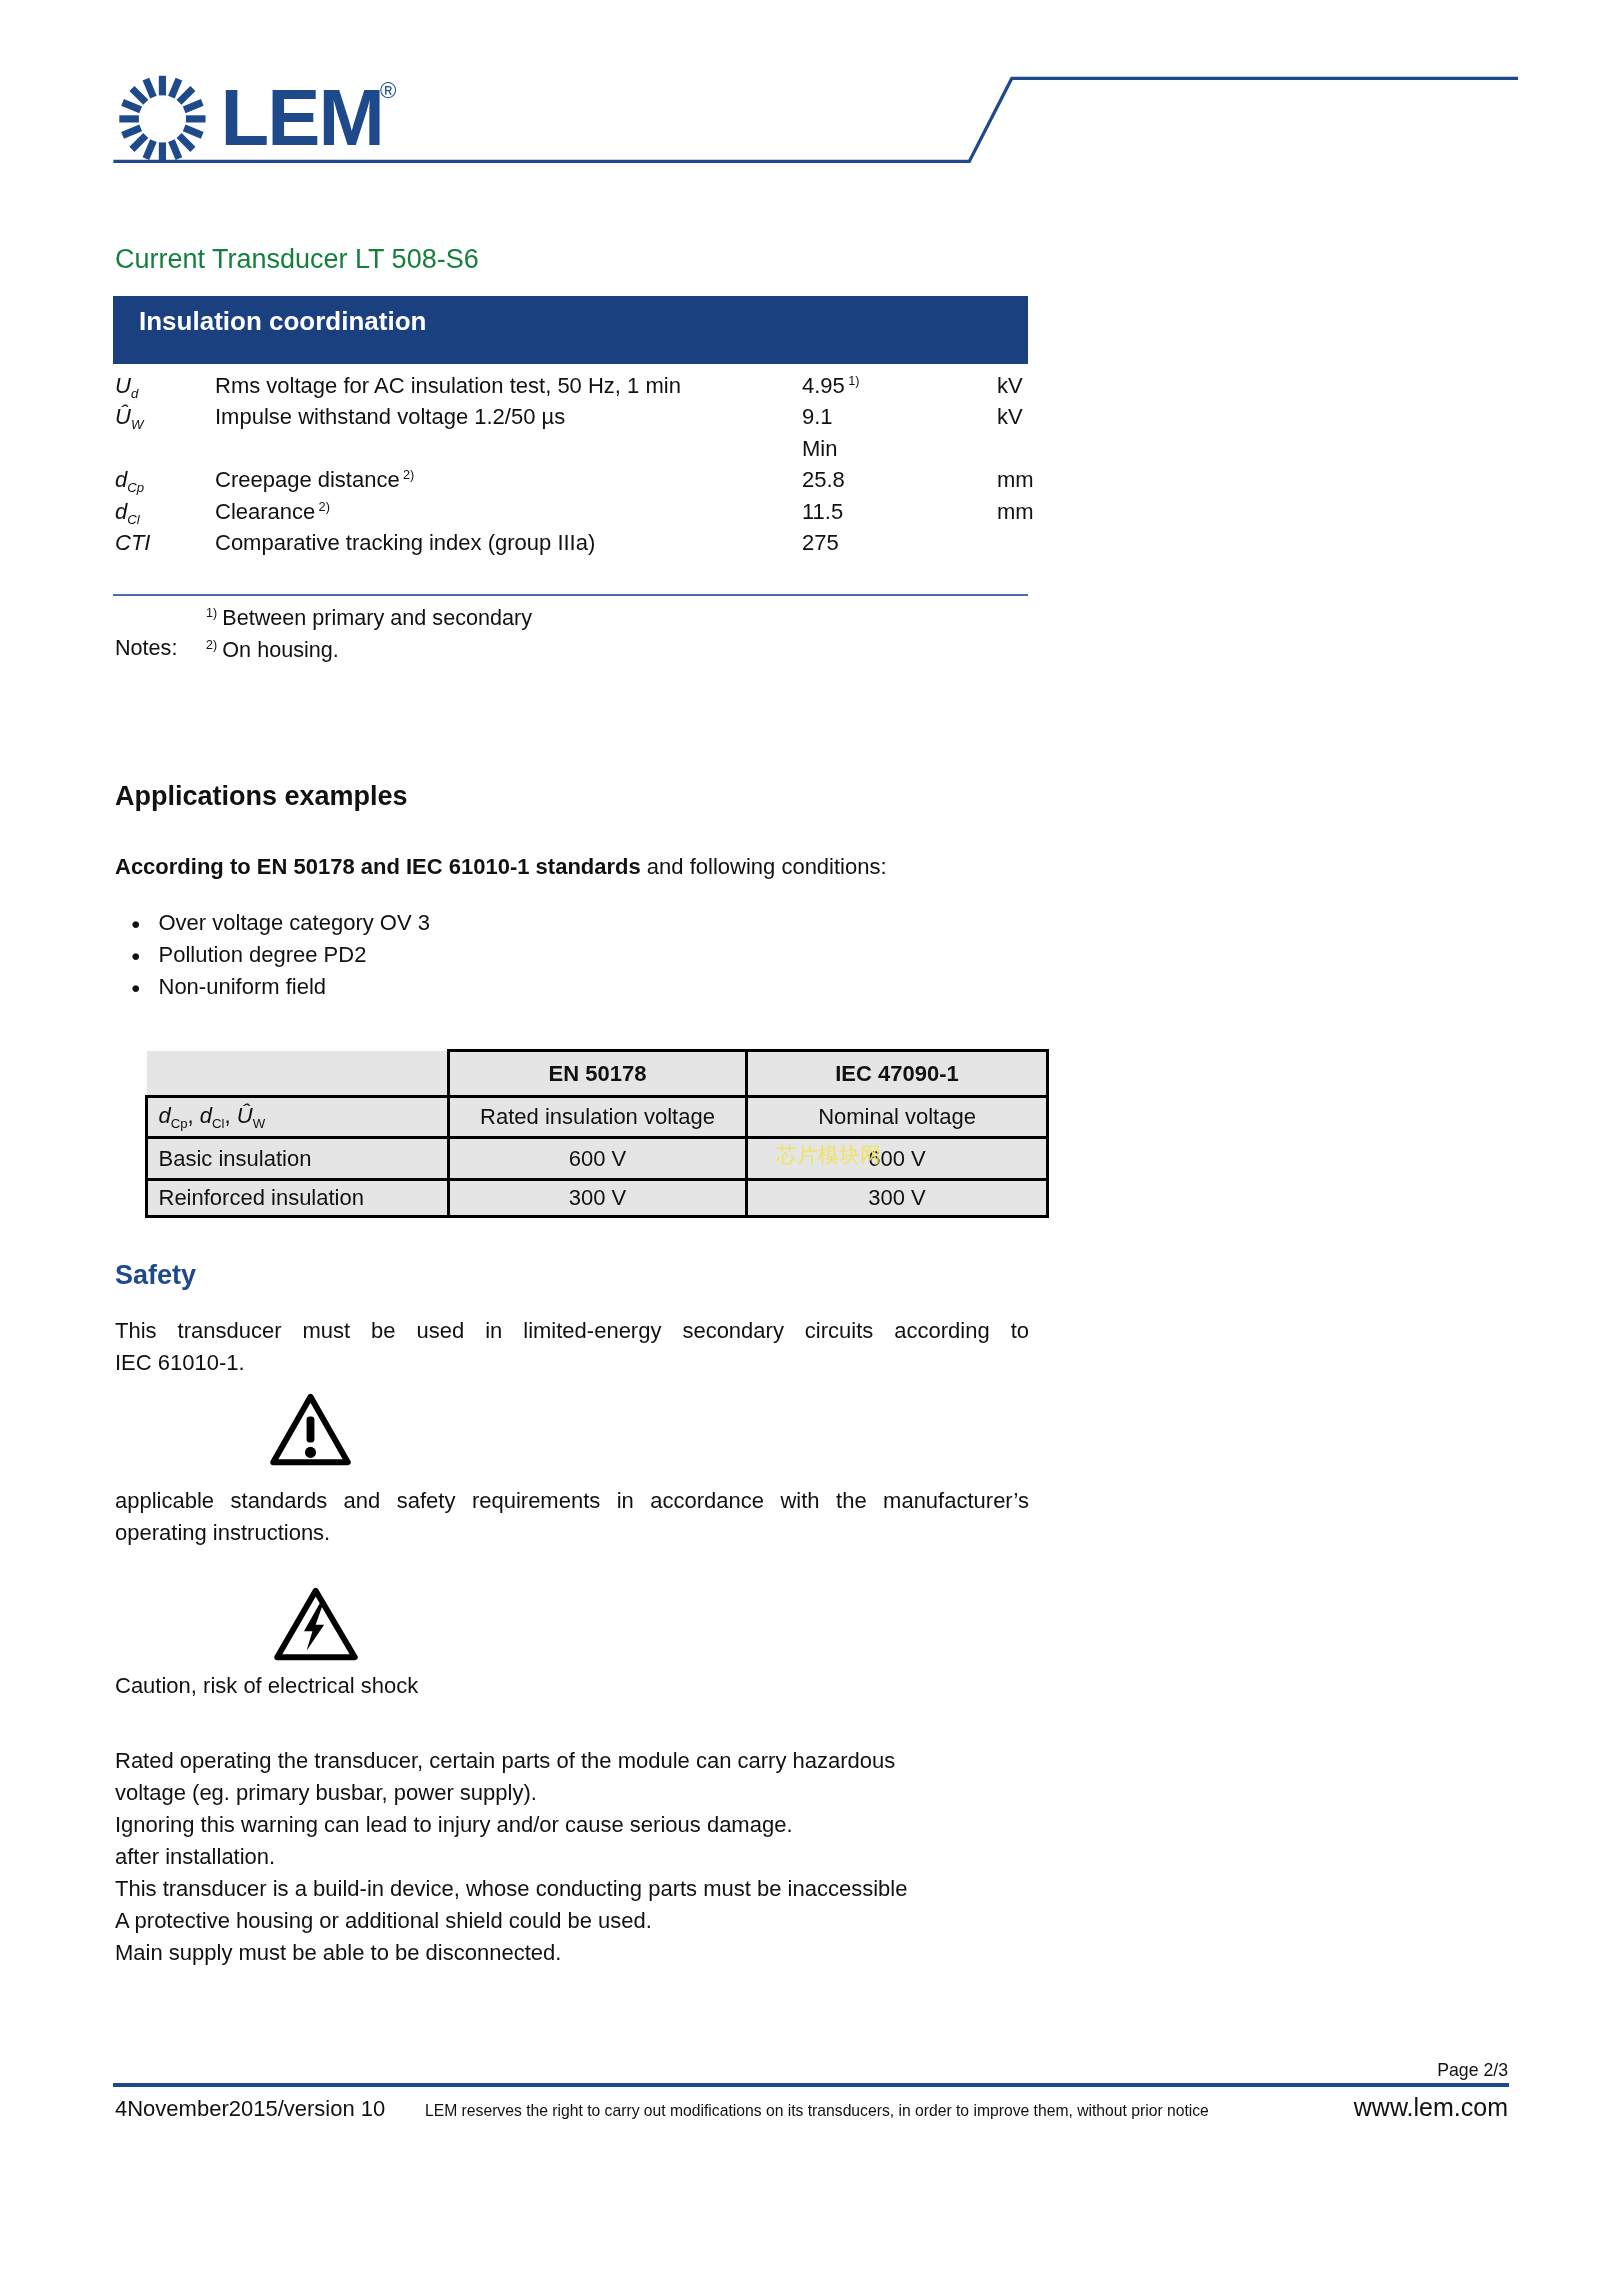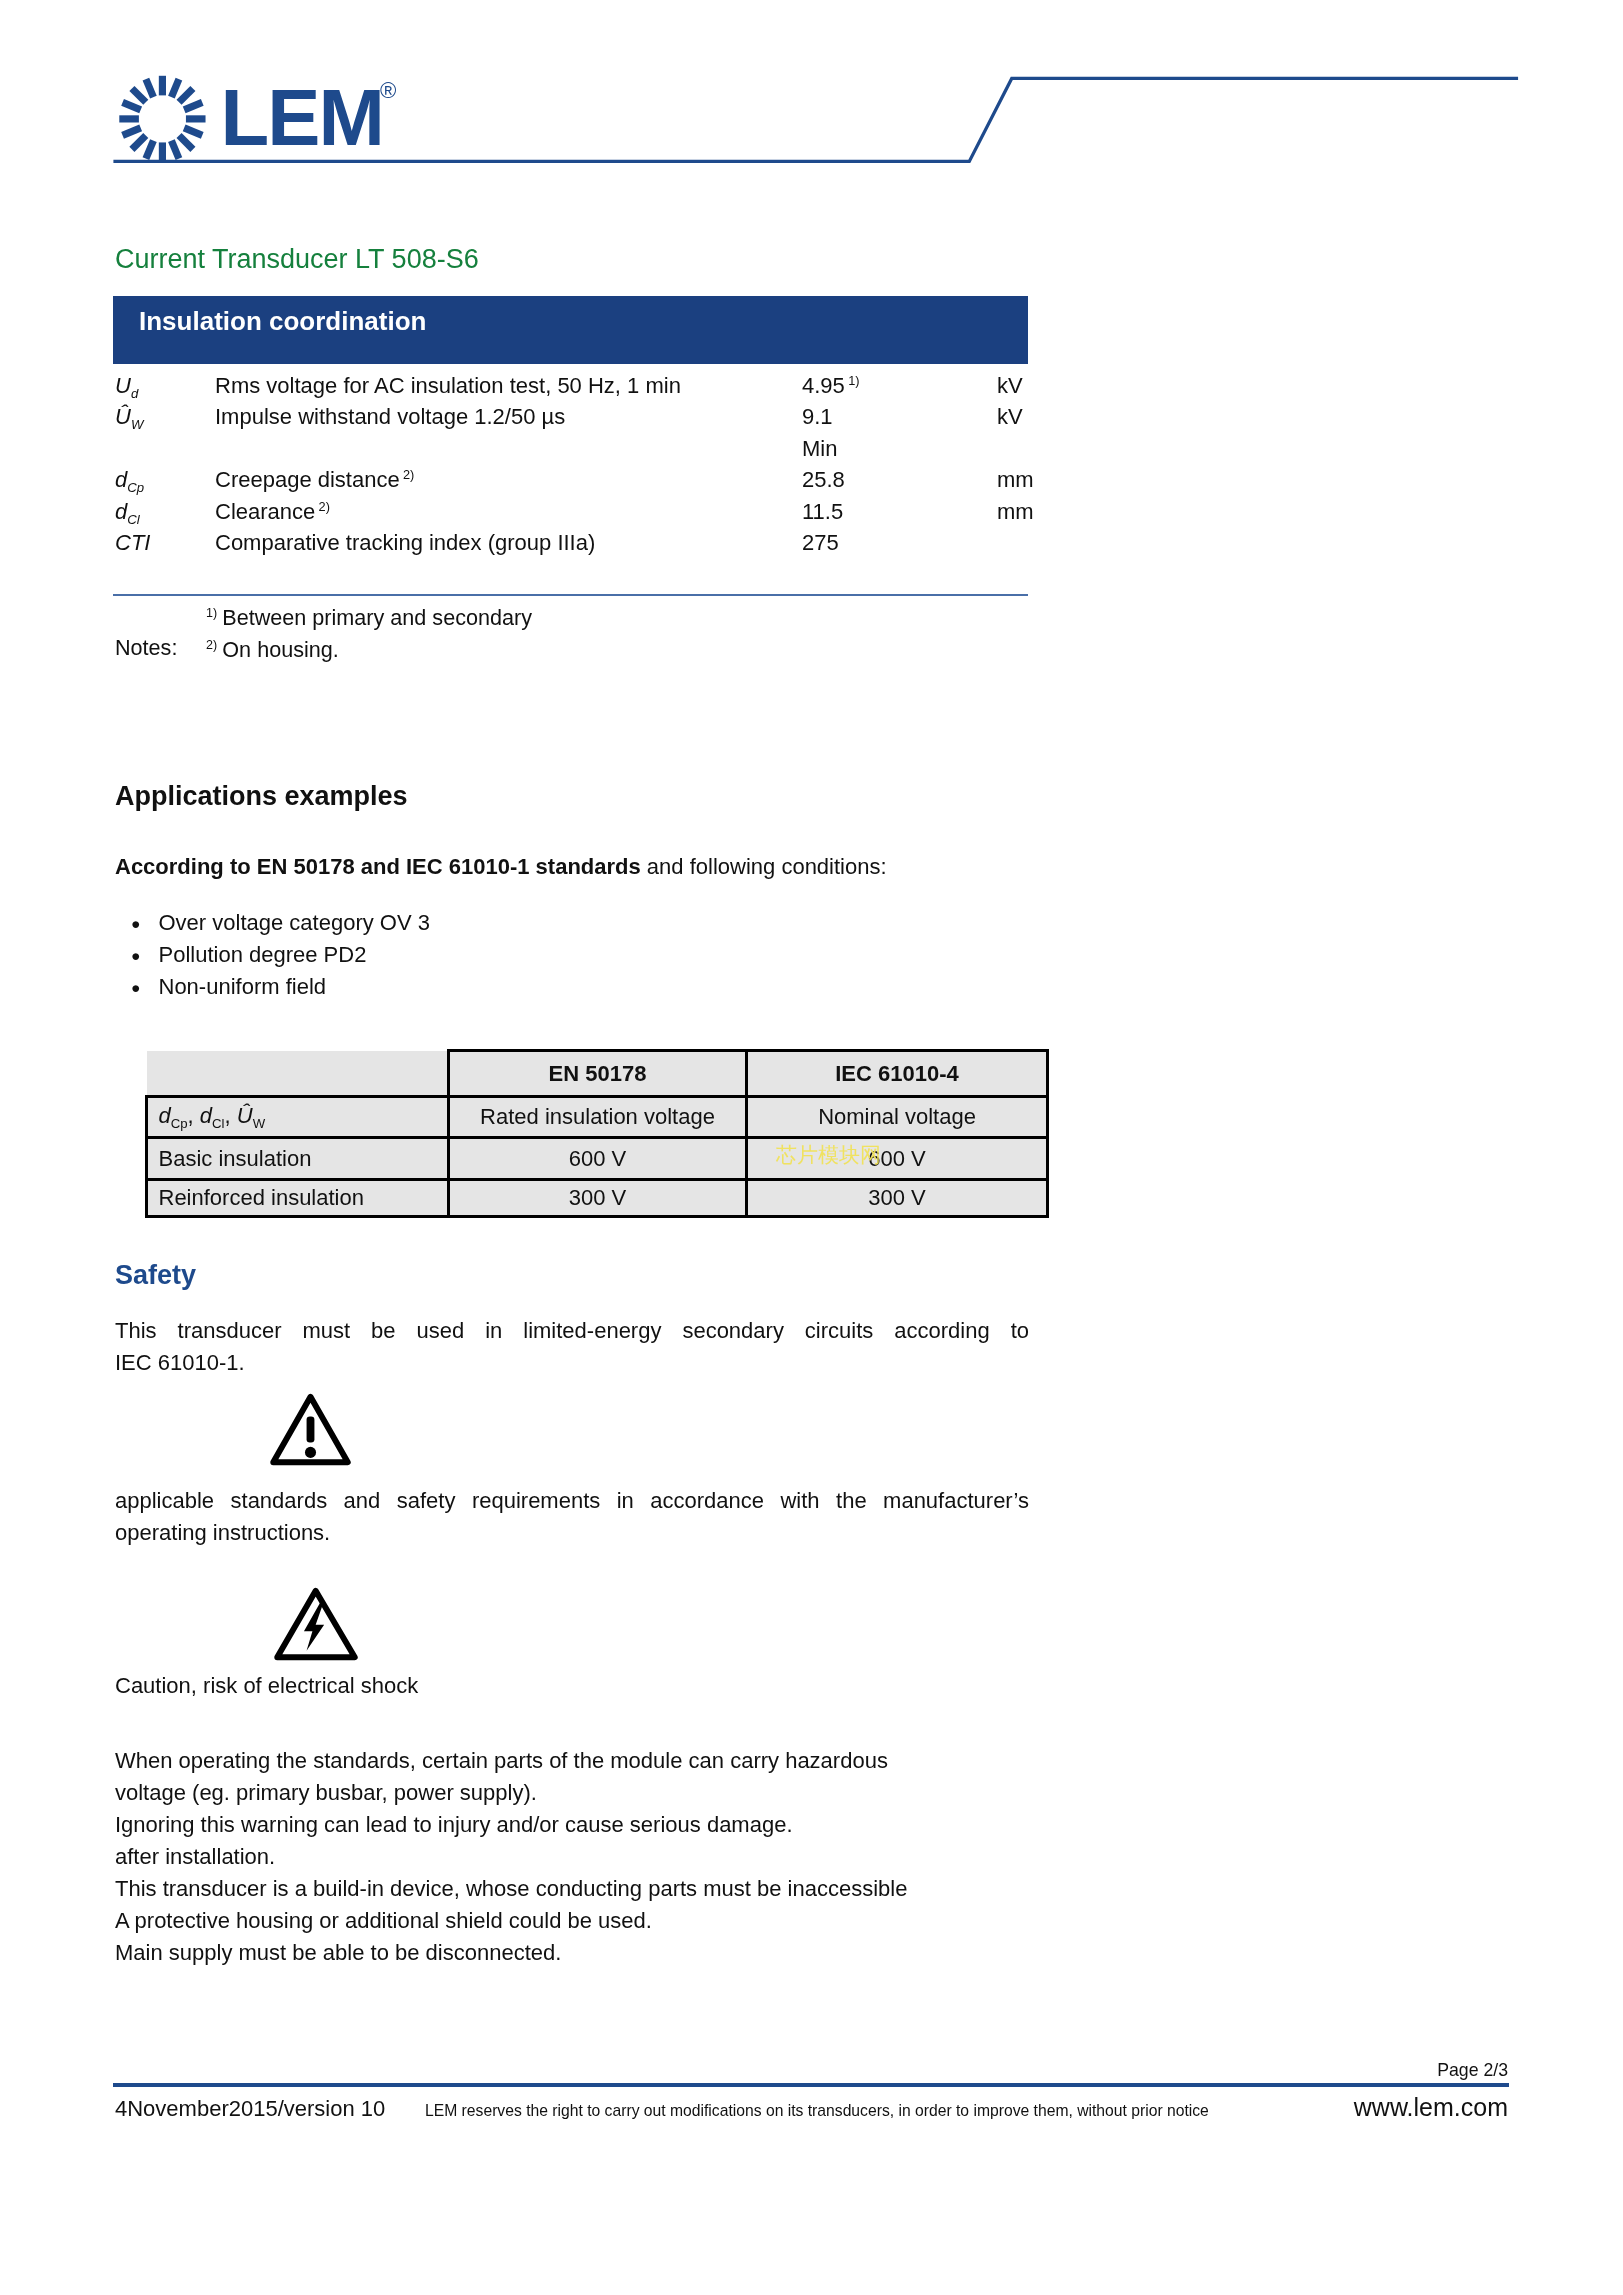--- a/index.html
+++ b/index.html
@@ -150,21 +150,21 @@
   <table class="abs std-table">
     <colgroup>
         <col style="width:302px">
         <col style="width:298px">
         <col style="width:301px">
       </colgroup>
     <tbody>
         <tr style="height:46px">
       <td class="blank"></td>
       <td class="hdr">EN 50178</td>
-      <td class="hdr">IEC 61010-4</td>
+      <td class="hdr">IEC 47090-1</td>
     </tr>
     <tr style="height:41px">
       <td class="lbl">
         <span class="sym">d</span><sub>Cp</sub><span>, </span><span class="sym">d</span><sub>Cl</sub><span>, </span><span class="sym">Û</span><sub>W</sub>
       </td>
       <td>Rated insulation voltage</td>
       <td>Nominal voltage</td>
     </tr>
     <tr style="height:42px">
       <td class="lbl">Basic insulation</td>
@@ -199,21 +199,21 @@
   </div>
 
   <svg class="abs warn-icon" style="left:272px; top:1584px" width="88" height="80" viewBox="0 0 135 122">
     <path d="M67 10 L127 112 H8 Z" fill="none" stroke="#000" stroke-width="9" stroke-linejoin="round"></path>
     <path d="M74 28 L49 72 h13 l-9 30 27 -40 h-13 l12 -34 z" fill="#000"></path>
   </svg>
 
   <div class="abs caution">Caution, risk of electrical shock</div>
 
   <div class="abs warning-block">
-    <div>When operating the standards, certain parts of the module can carry hazardous</div>
+    <div>Rated operating the transducer, certain parts of the module can carry hazardous</div>
     <div>voltage (eg. primary busbar, power supply).</div>
     <div>Ignoring this warning can lead to injury and/or cause serious damage.</div>
     <div>after installation.</div>
     <div>This transducer is a build-in device, whose conducting parts must be inaccessible</div>
     <div>A protective housing or additional shield could be used.</div>
     <div>Main supply must be able to be disconnected.</div>
   </div>
 
   <div class="abs page-num">Page 2/3</div>
   <div class="abs footer-rule"></div>

